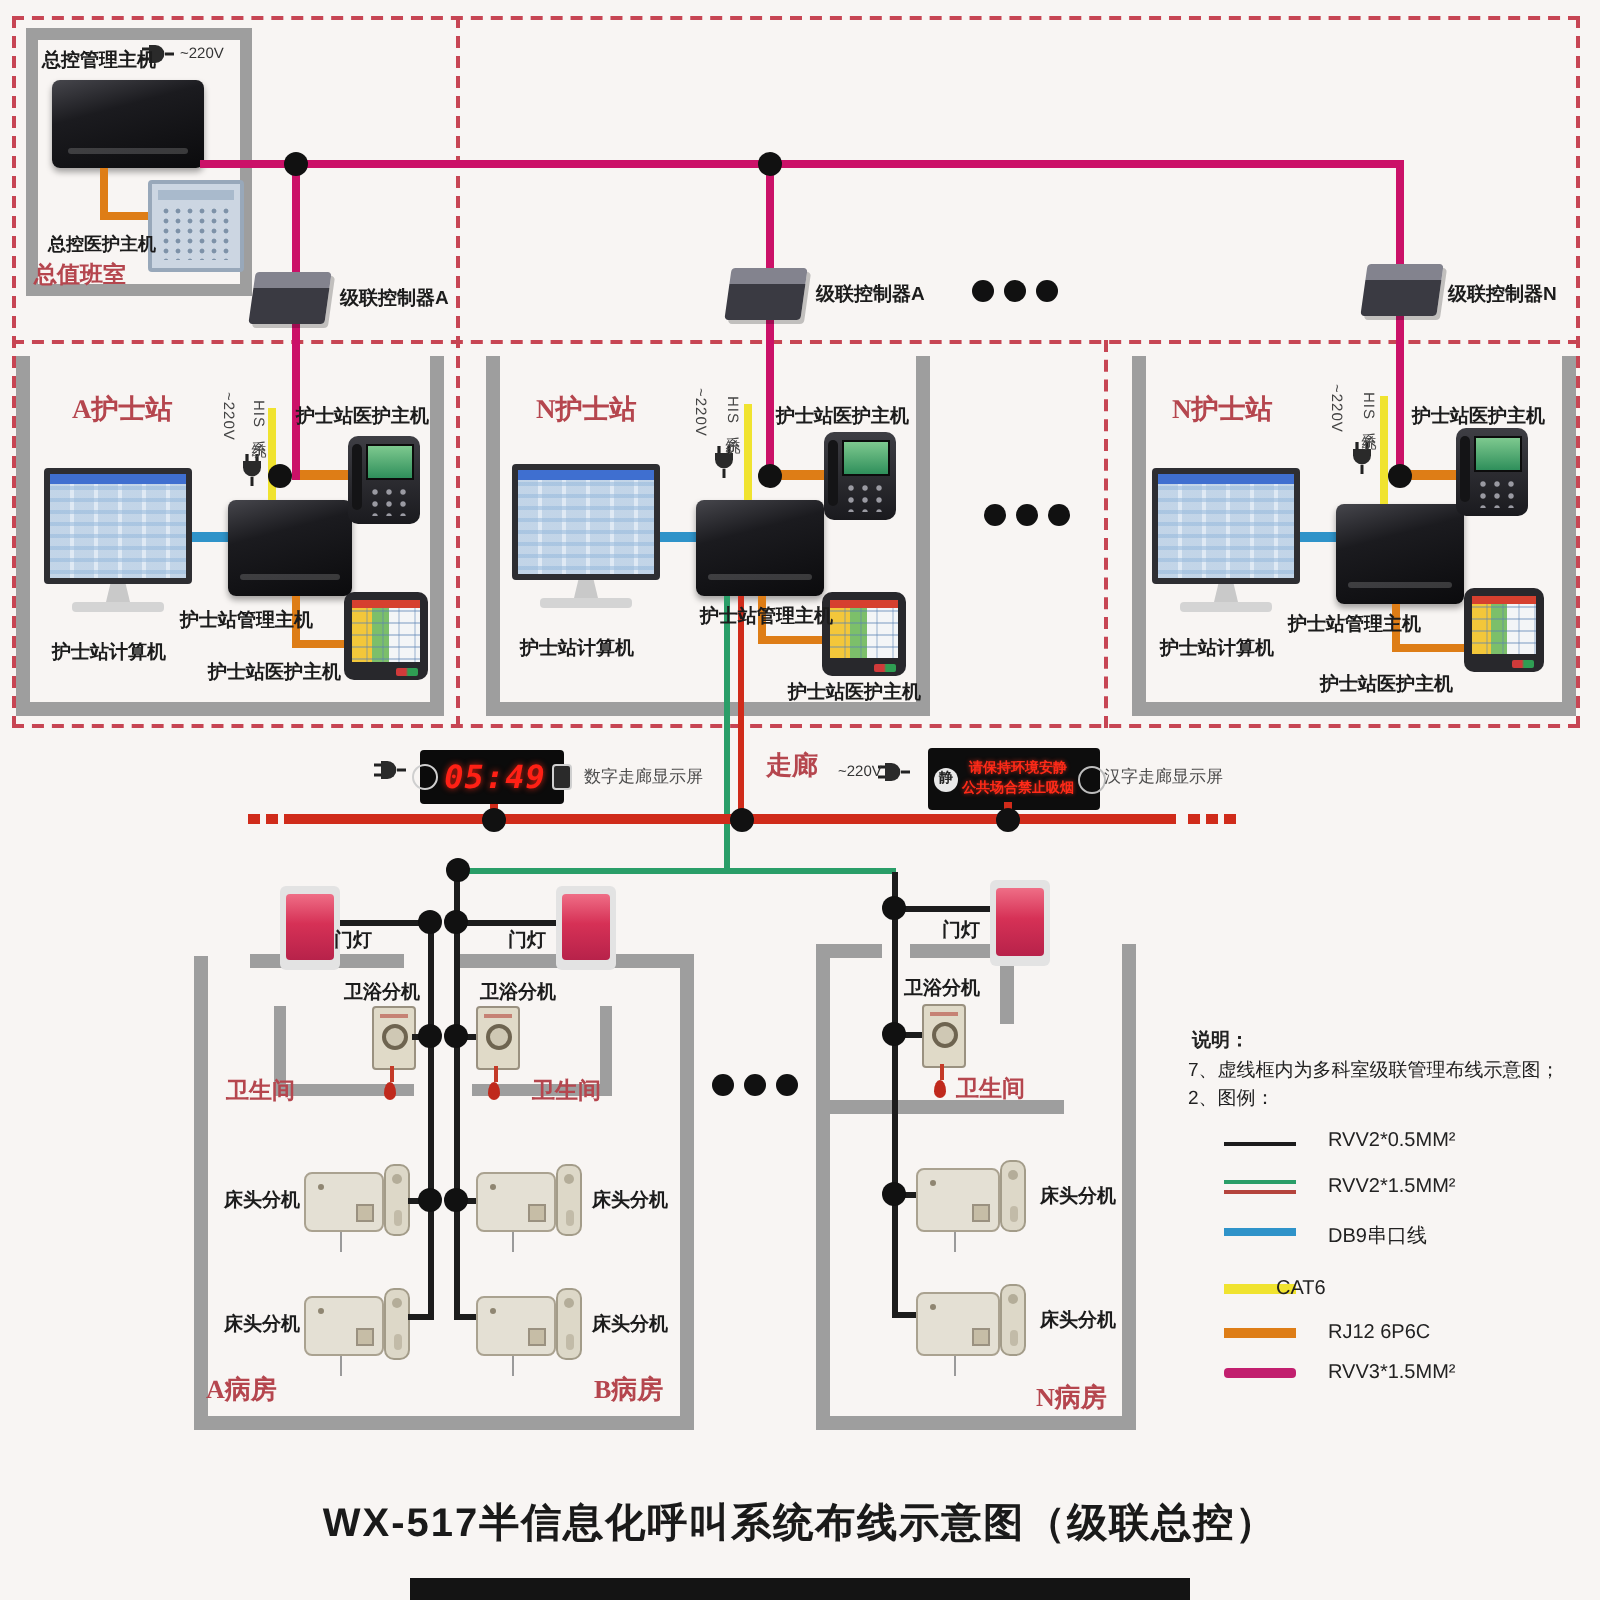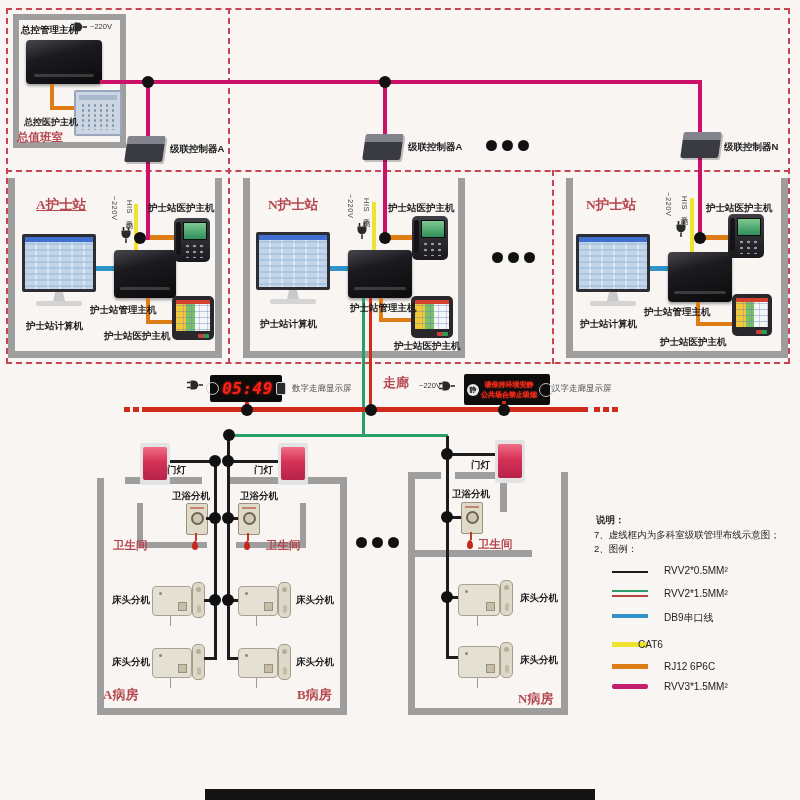--- a/index.html
+++ b/index.html
@@ -121,21 +121,21 @@
   <div class="dot sm" style="left:502px;top:140px;"></div>
   <div class="dot sm" style="left:518px;top:140px;"></div>
   <div class="dot sm" style="left:492px;top:252px;"></div>
   <div class="dot sm" style="left:508px;top:252px;"></div>
   <div class="dot sm" style="left:524px;top:252px;"></div>
 
   <div class="abs" style="left:8px;top:178px;width:214px;height:180px;border:7px solid #9e9e9e;border-top:none;z-index:1;"></div>
   <div class="abs" style="left:243px;top:178px;width:222px;height:180px;border:7px solid #9e9e9e;border-top:none;z-index:1;"></div>
   <div class="abs" style="left:566px;top:178px;width:222px;height:180px;border:7px solid #9e9e9e;border-top:none;z-index:1;"></div>
 
-  <div class="red-name" style="left:36px;top:196px;text-decoration:underline;">A护士站</div>
+  <div class="red-name" style="left:36px;top:196px;">A护士站</div>
   <div class="monitor" style="left:22px;top:234px;width:74px;">
     <div class="mon-screen"></div>
     <div class="mon-neck"></div>
     <div class="mon-base"></div>
   </div>
   <div class="lbl" style="left:26px;top:320px;">护士站计算机</div>
   <div class="wire blue" style="left:96px;top:266px;width:18px;height:5px;"></div>
   <div class="host-device" style="left:114px;top:250px;width:62px;height:48px;"></div>
   <div class="lbl" style="left:90px;top:304px;">护士站管理主机</div>
   <svg class="plug" style="left:119px;top:226px;" width="14" height="18" viewBox="0 0 14 18">
@@ -392,15 +392,16 @@
 
   <div class="swatch" style="left:612px;top:642px;width:36px;height:5px;background:#f0e32f;"></div>
   <div class="legend-lbl" style="left:638px;top:639px;">CAT6</div>
 
   <div class="swatch" style="left:612px;top:664px;width:36px;height:5px;background:#de7d16;"></div>
   <div class="legend-lbl" style="left:664px;top:661px;">RJ12 6P6C</div>
 
   <div class="swatch" style="left:612px;top:684px;width:36px;height:5px;background:#c21f6e;border-radius:2px;"></div>
   <div class="legend-lbl" style="left:664px;top:681px;">RVV3*1.5MM²</div>
 
+  <div class="title">WX-517半信息化呼叫系统布线示意图（级联总控）</div>
   <div class="footer-bar"></div>
 
 </div>
 
 </body></html>

